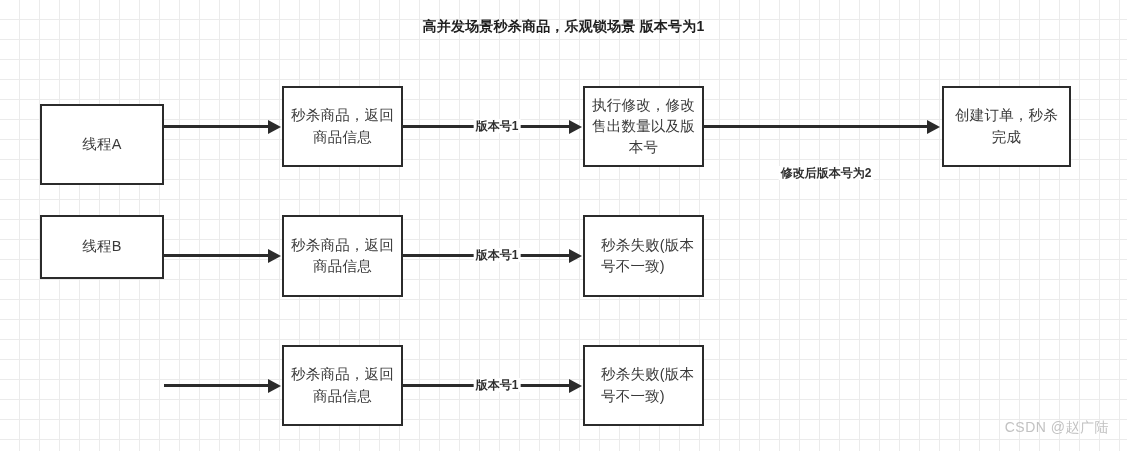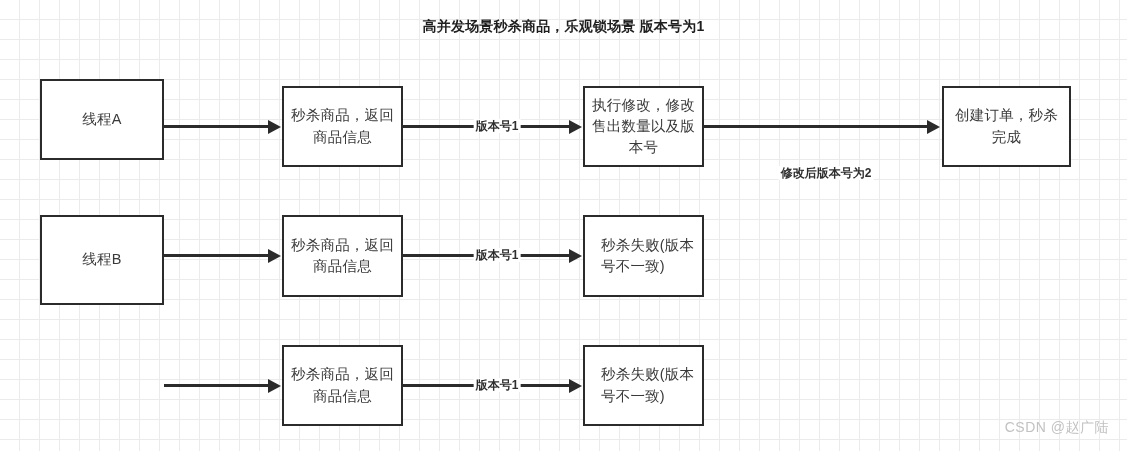--- a/index.html
+++ b/index.html
@@ -91,21 +91,21 @@
     white-space: nowrap;
   }
 </style>
 </head>
 <body>
 
 <div id="canvas">
 
   <div class="title">高并发场景秒杀商品，乐观锁场景 版本号为1</div>
 
-  <div class="node" style="left:40px; top:79px; width:124px; height:81px;">
+  <div class="node" style="left:40px; top:104px; width:124px; height:81px;">
     <span>线程A</span>
   </div>
 
   <div class="conn" style="left:164px; top:125px; width:105px;"></div>
   <div class="arrowhead" style="left:268px; top:119.5px;"></div>
 
   <div class="node" style="left:282px; top:86px; width:121px; height:81px;">
     <span>秒杀商品，返回商品信息</span>
   </div>
 
@@ -118,21 +118,21 @@
   </div>
 
   <div class="conn" style="left:704px; top:125px; width:224px;"></div>
   <div class="arrowhead" style="left:927px; top:119.5px;"></div>
   <div class="edge-label" style="left:826px; top:126px;margin-top:47px;">修改后版本号为2</div>
 
   <div class="node" style="left:942px; top:86px; width:129px; height:81px;">
     <span>创建订单，秒杀完成</span>
   </div>
 
-  <div class="node" style="left:40px; top:215px; width:124px; height:90px;">
+  <div class="node" style="left:40px; top:215px; width:124px; height:64px;">
     <span>线程B</span>
   </div>
 
   <div class="conn" style="left:164px; top:254px; width:105px;"></div>
   <div class="arrowhead" style="left:268px; top:248.5px;"></div>
 
   <div class="node" style="left:282px; top:215px; width:121px; height:82px;">
     <span>秒杀商品，返回商品信息</span>
   </div>
 

